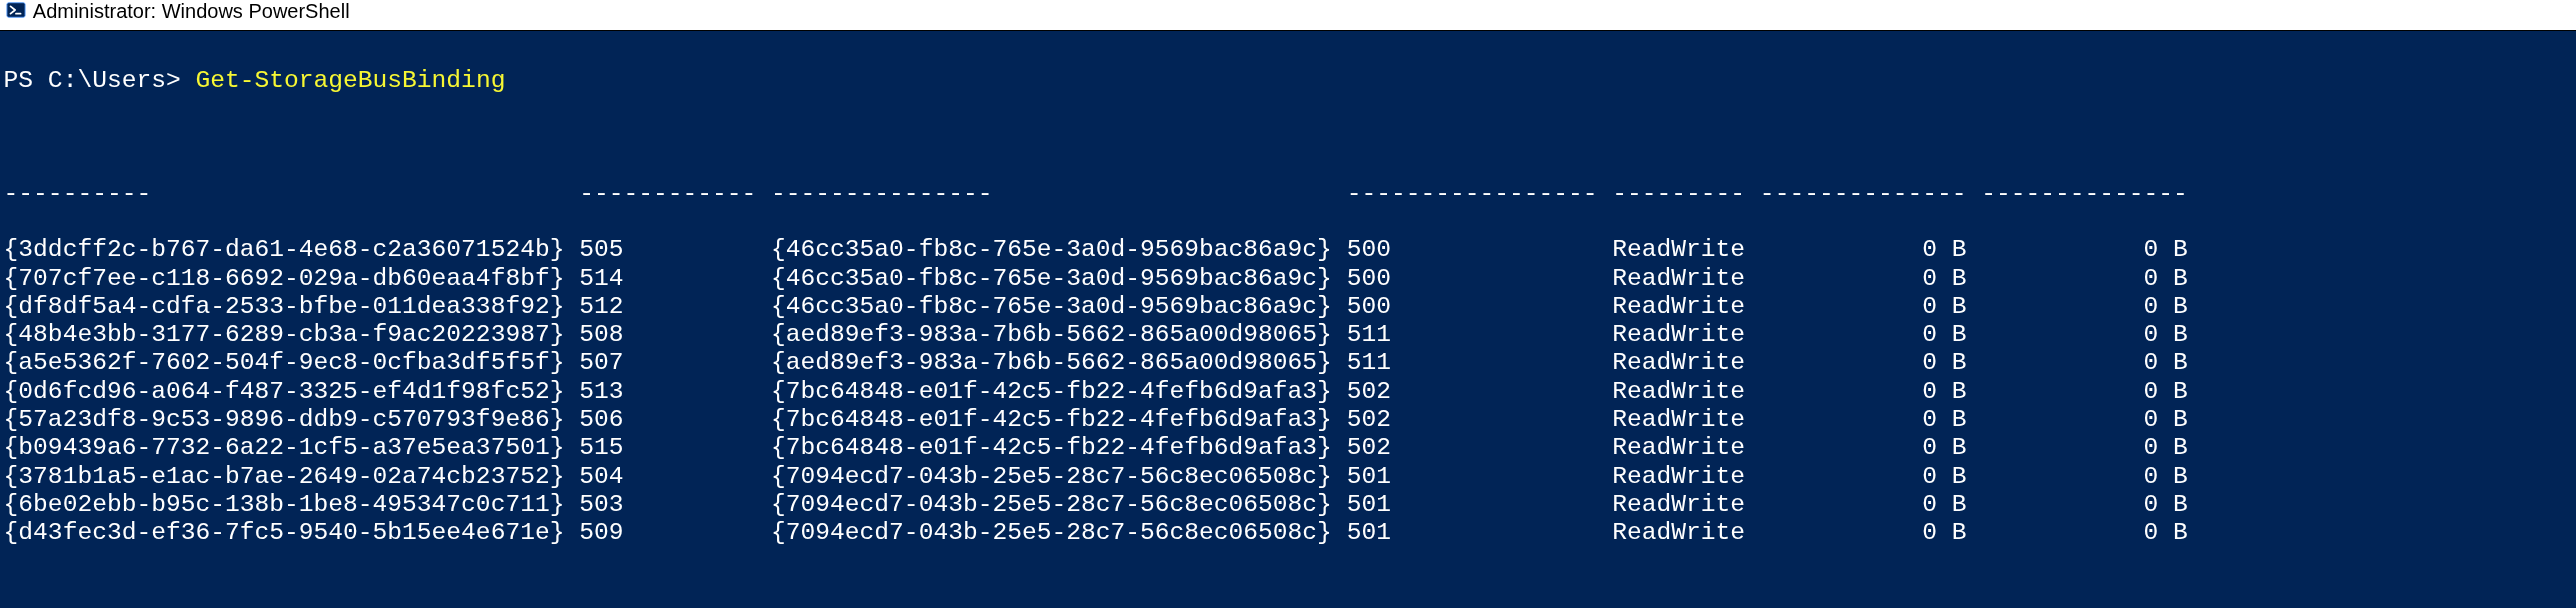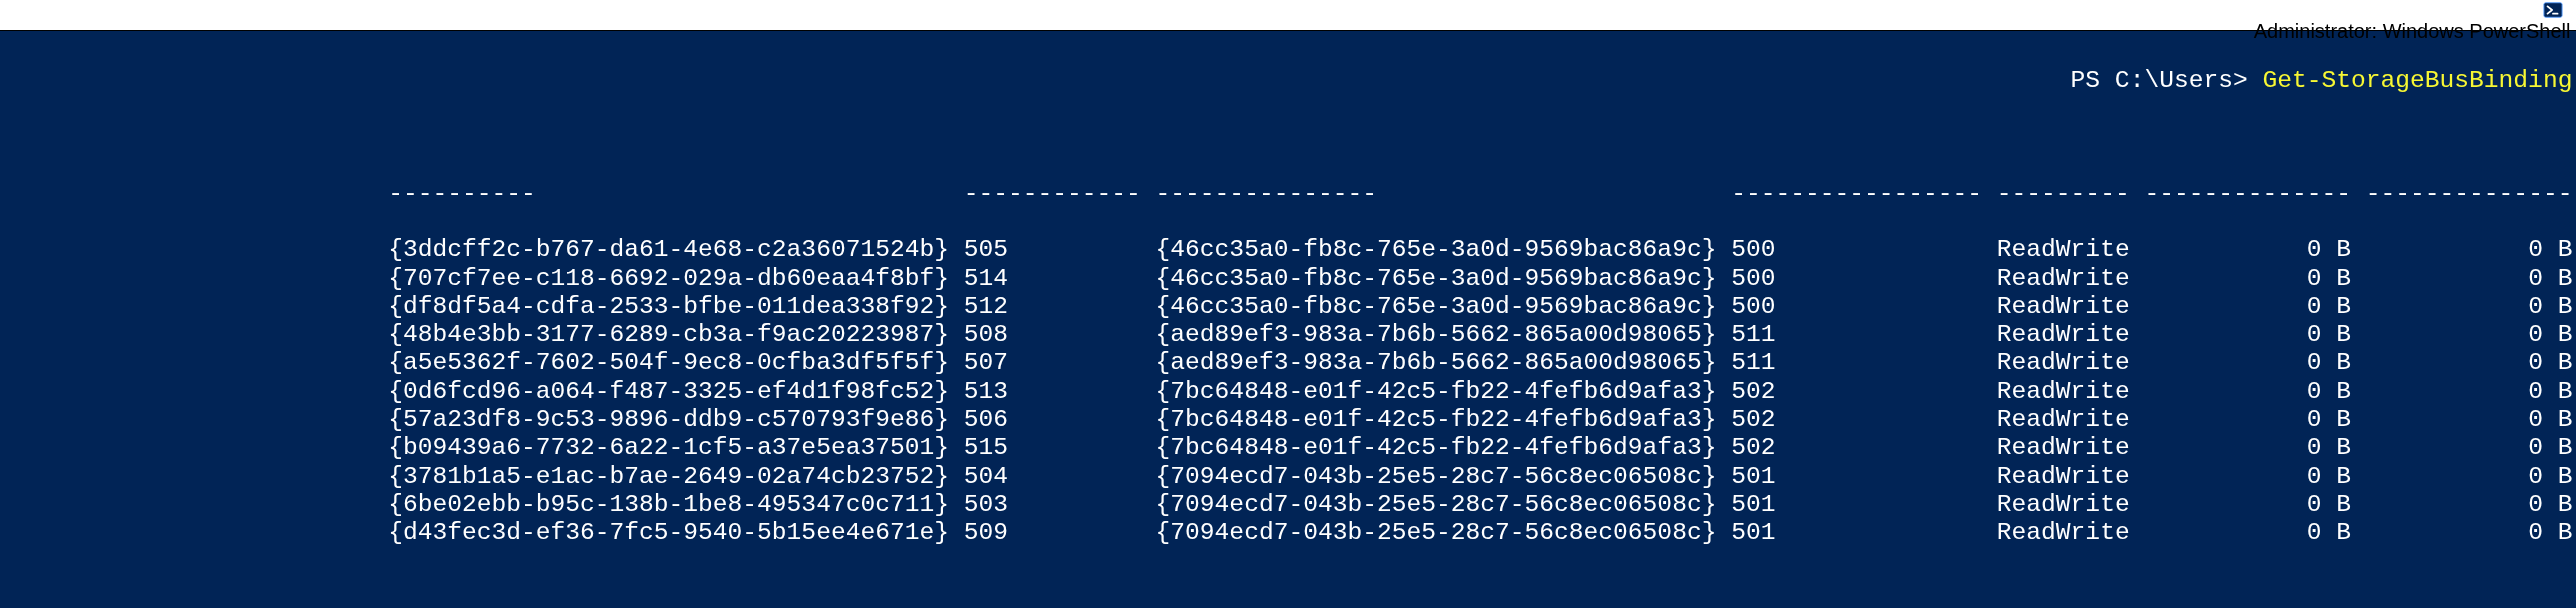--- a/index.html
+++ b/index.html
@@ -2,42 +2,40 @@
 <html style="font-size:14.6px"><head>
 <meta charset="utf-8">
 <style>
   * { margin: 0; padding: 0; box-sizing: border-box; }
   html, body { width: 2576px; height: 609px; overflow: hidden; font-family: Consolas, 'Courier New', monospace; }
   .titlebar {
     background: #ffffff;
     height: 31px;
     border-bottom: 1.8px solid #000;
     display: flex;
-    align-items: flex-end;
+    align-items: flex-start;
     padding: 0 5.5px;
     font-family: "Segoe UI", Tahoma, sans-serif;
     font-size: 20px;
     color: #000;
-    flex-direction: column;
   }
   .titlebar .icon {
     width: 20px; height: 20px;
     margin-right: 7.3px;
     display: inline-flex; align-items: center; justify-content: center;
   }
   .terminal {
     background: #012456;
     color: #ffffff;
     height: calc(609px - 31px);
     padding: 7.3px 3.6px;
     font-size: 24.6px;
     line-height: 1.15;
     white-space: pre;
     letter-spacing: 0px;
-    text-align: right;
   }
   .prompt { color: #ffffff; }
   .cmd { color: #f7f733; }
   .row { display: block; }
 </style>
 </head>
 <body>
 
 <div class="titlebar">
   <span class="icon">

